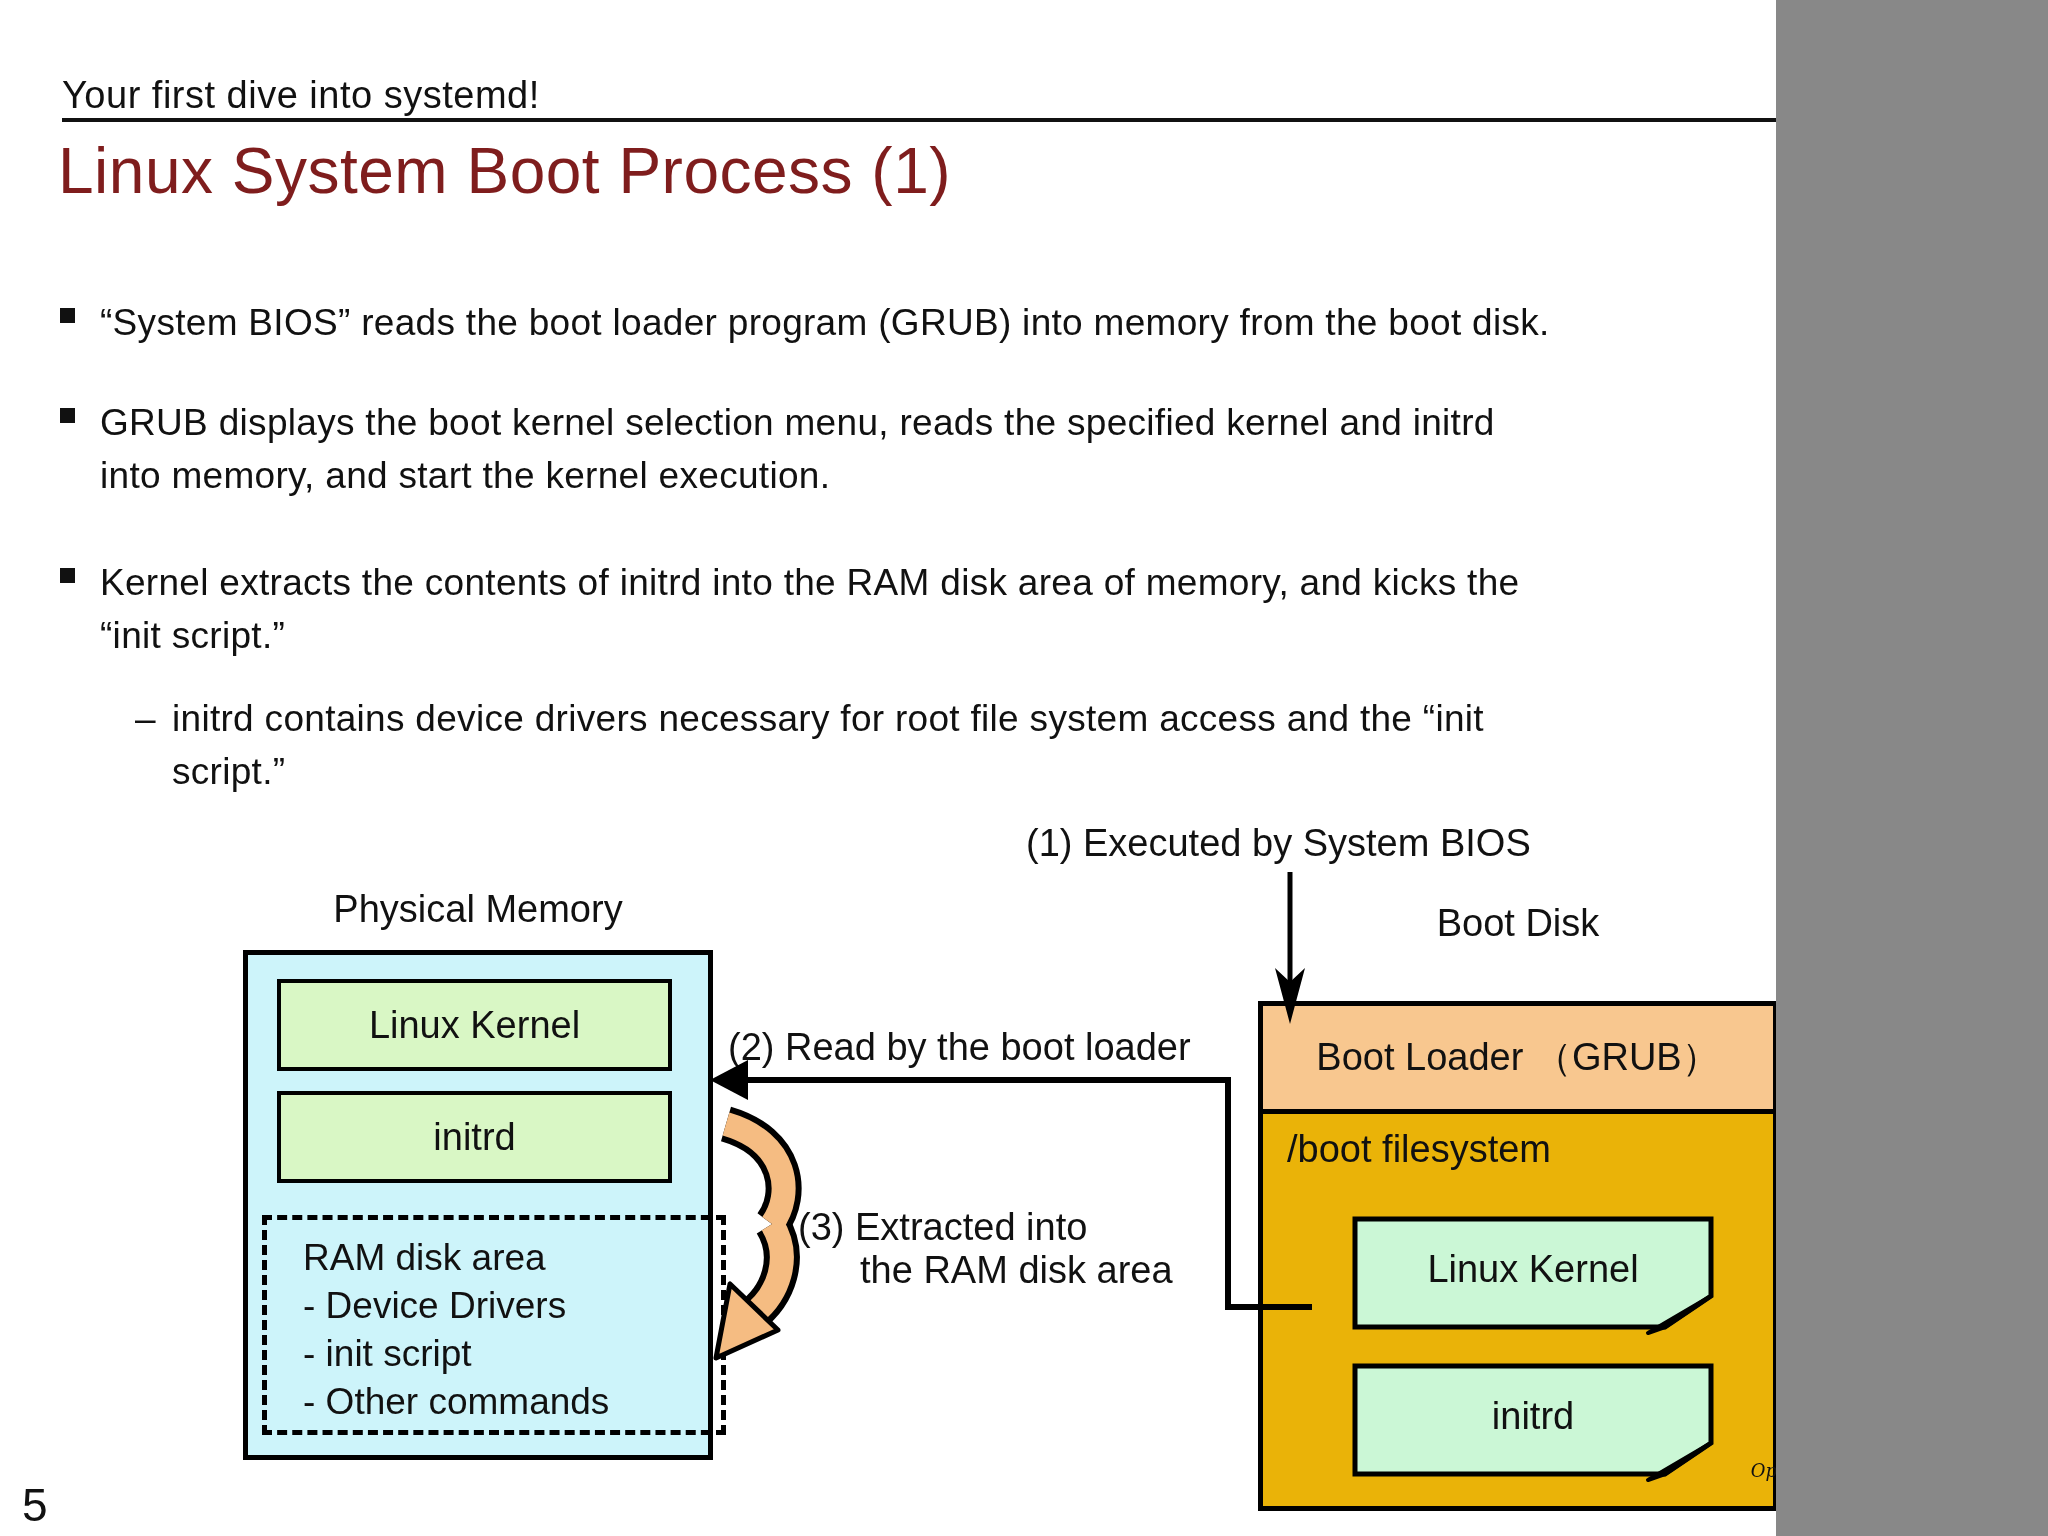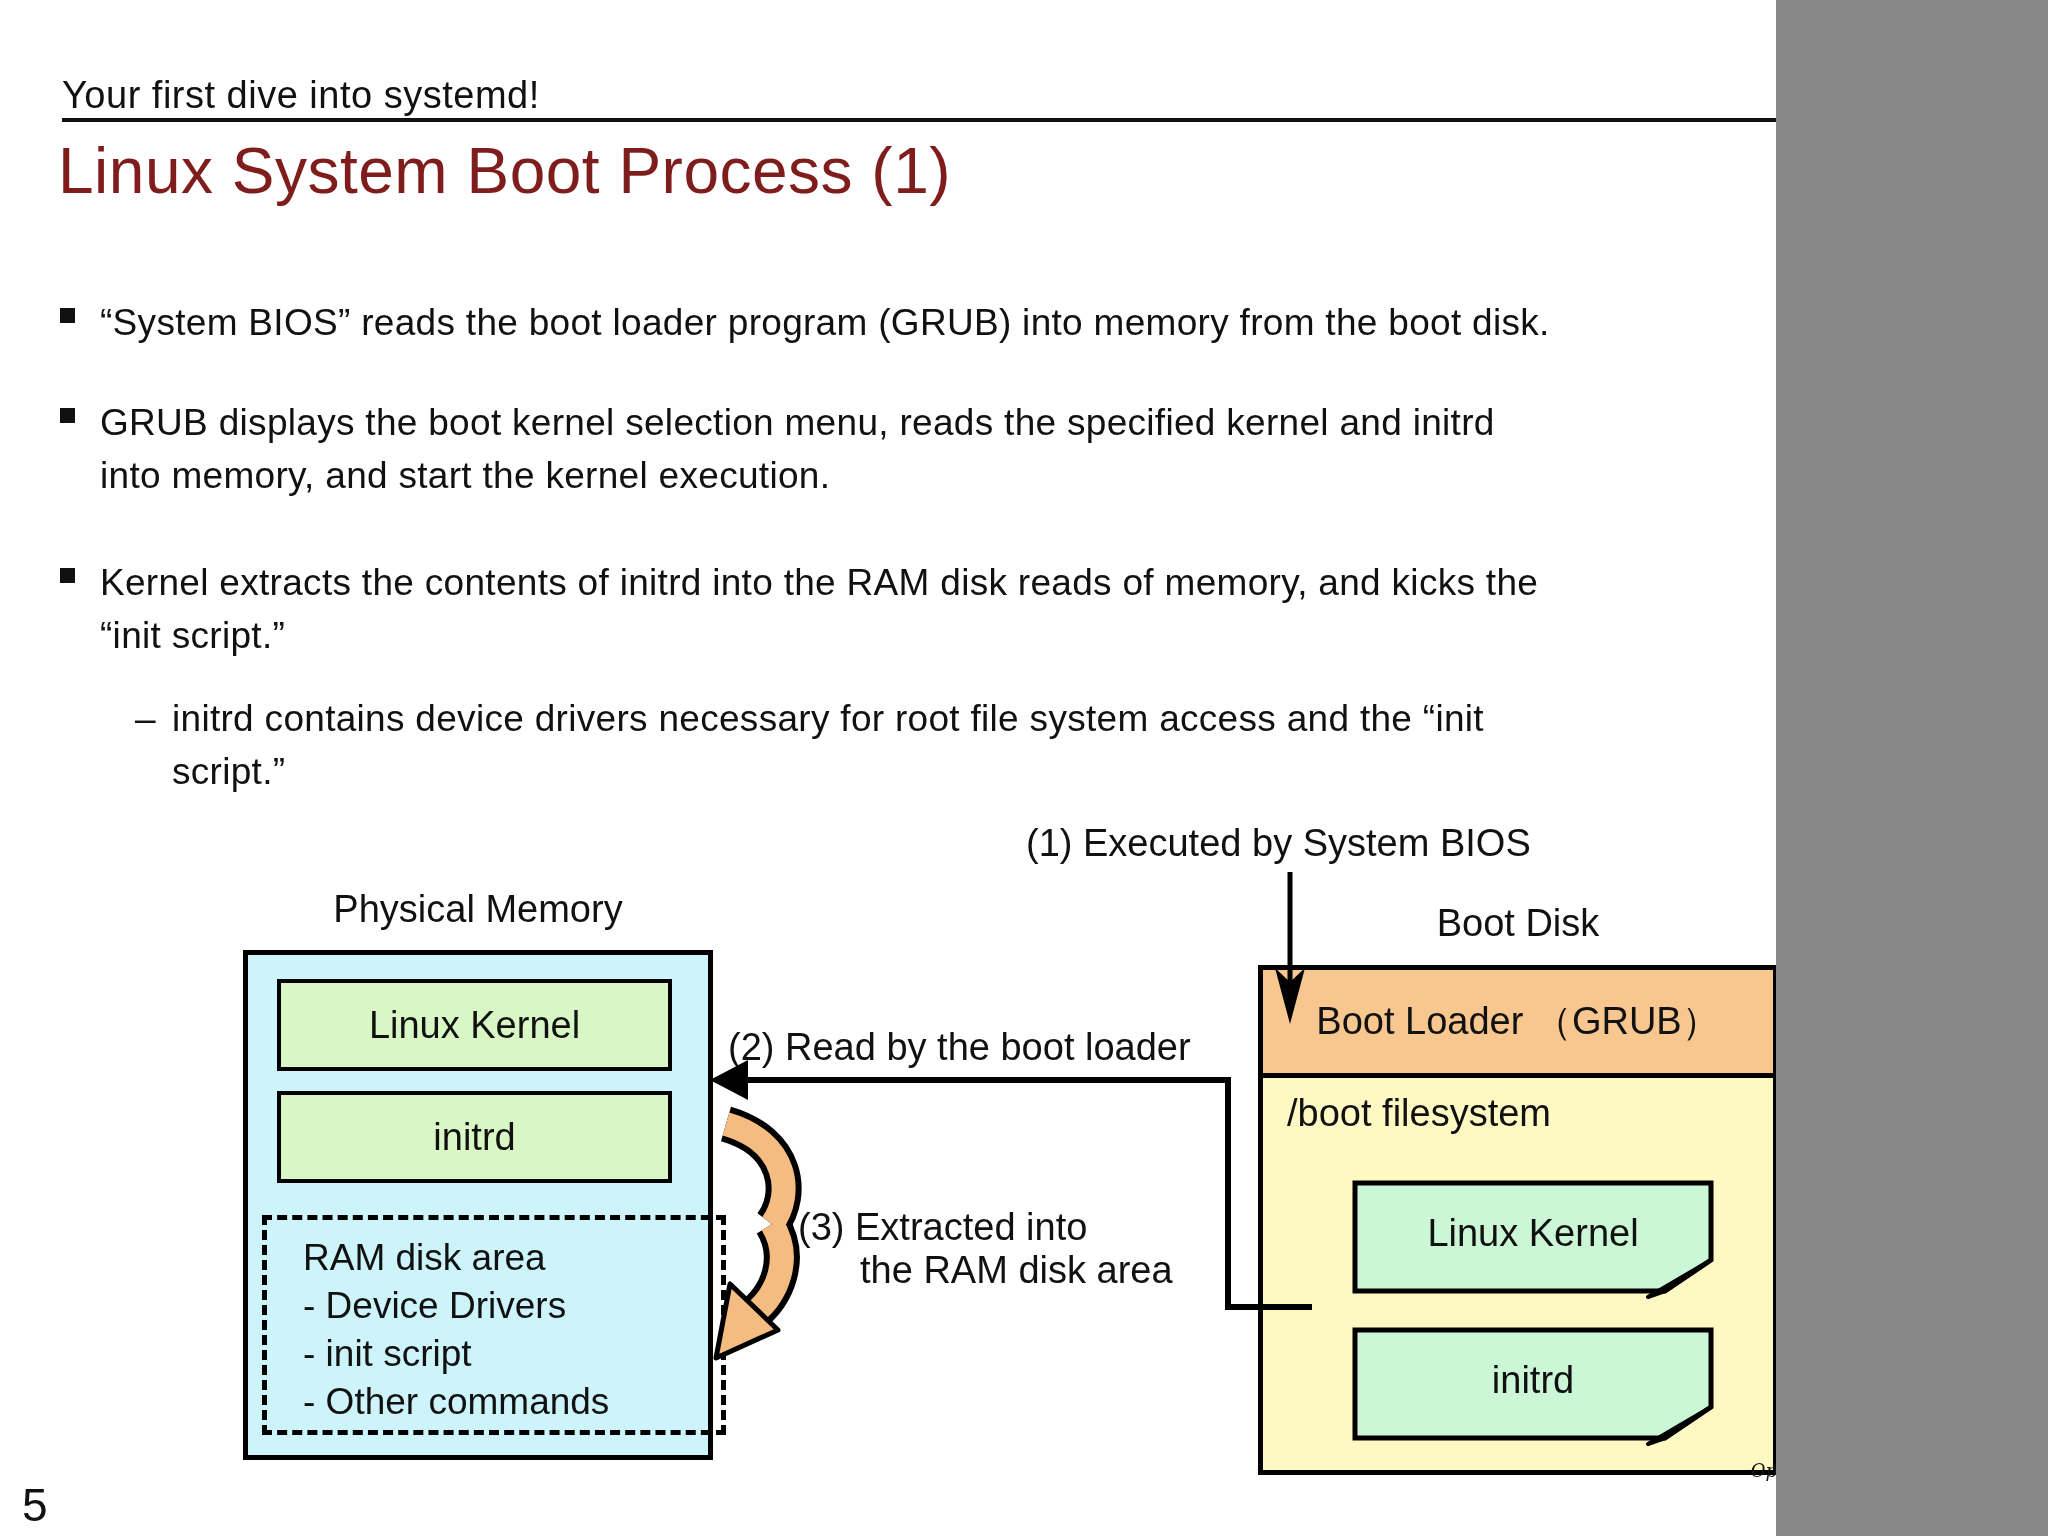--- a/index.html
+++ b/index.html
@@ -65,21 +65,21 @@
     <div class="marker"></div>
     <div class="lines">
       <div>GRUB displays the boot kernel selection menu, reads the specified kernel and initrd</div>
       <div>into memory, and start the kernel execution.</div>
     </div>
   </div>
 
   <div class="abs bullet" style="top:556px;">
     <div class="marker"></div>
     <div class="lines">
-      <div>Kernel extracts the contents of initrd into the RAM disk reads of memory, and kicks the</div>
+      <div>Kernel extracts the contents of initrd into the RAM disk area of memory, and kicks the</div>
       <div>“init script.”</div>
     </div>
   </div>
 
   <div class="abs subbullet" style="top:692px;">
     <div class="dash">–</div>
     <div class="lines">
       <div>initrd contains device drivers necessary for root file system access and the “init</div>
       <div>script.”</div>
     </div>
@@ -97,21 +97,21 @@
     <div class="ram-box">
       <div>RAM disk area</div>
       <div>- Device Drivers</div>
       <div>- init script</div>
       <div>- Other commands</div>
     </div>
   </div>
 
   <div class="abs diag-label" style="left:1258px;top:902px;width:520px;">Boot Disk</div>
 
-  <div class="abs bd-box" style="background: #fef9c3;">
+  <div class="abs bd-box" style="background: #eab308; margin-top: 36px;">
     <div class="bd-header" style="background: rgb(248, 199, 143);">
       <span>Boot Loader （GRUB）</span>
     </div>
     <div class="bd-fs-label">/boot filesystem</div>
 
     <div class="dogear" style="top:210px;">
       <svg width="362" height="120" viewBox="0 0 362 120">
         <path d="M3,3 L359,3 L359,80 L313,111 L3,111 Z" stroke="#000" stroke-width="5" style="fill: rgb(203, 247, 214);"></path>
         <path d="M313,111 L359,80 L296,117 Z" stroke="#000" stroke-width="4" stroke-linejoin="round" style="fill: rgb(169, 212, 176);"></path>
       </svg>

